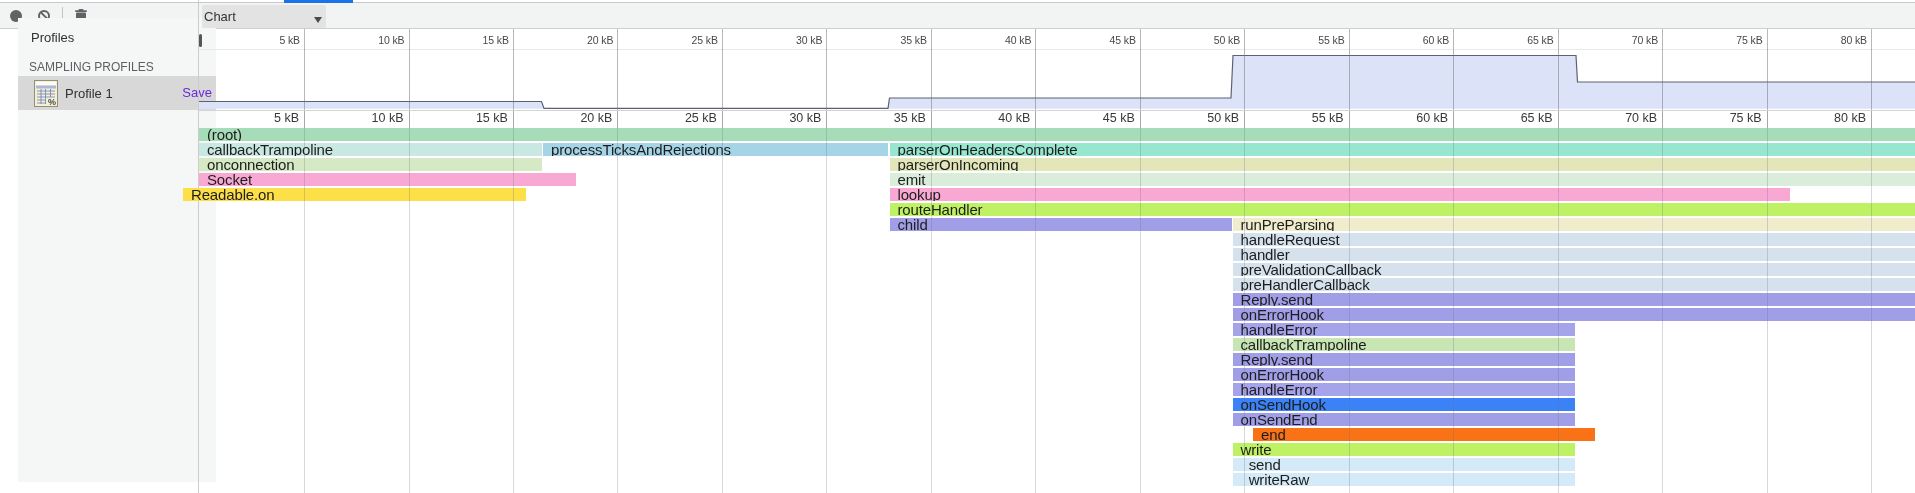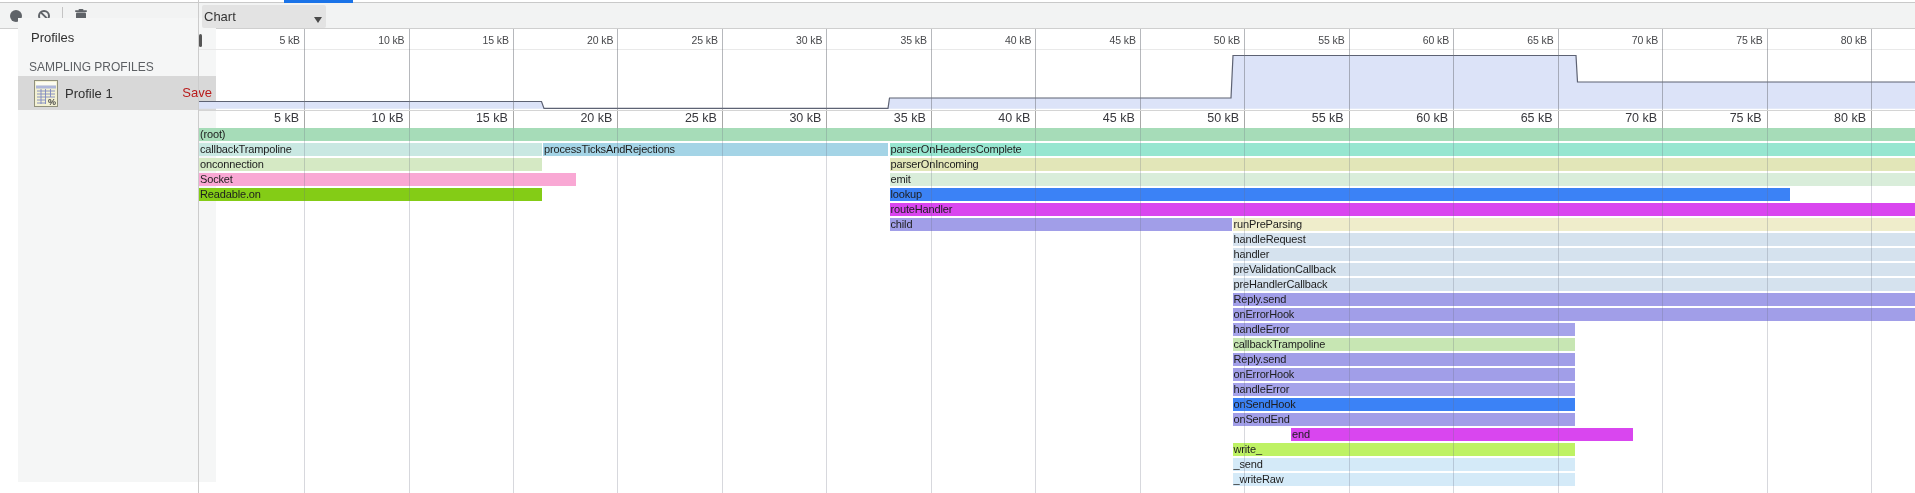--- a/index.html
+++ b/index.html
@@ -11,21 +11,21 @@
 
 #toolbar { position:absolute; left:0; top:3px; width:1915px; height:25px; background:#f2f3f3; }
 #tbborder { position:absolute; left:0; top:28px; width:1915px; height:1px; background:#cfcfcf; }
 
 #sidebar { position:absolute; left:0; top:18px; width:198px; height:464px; background:#f5f6f6;margin-left:18px; }
 #divider { position:absolute; left:198px; top:0; width:1px; height:493px; background:#ccc; }
 #profiles { position:absolute; left:13px; top:12px; font-size:13px; color:#303030; }
 #sampling { position:absolute; left:11px; top:42px; font-size:12px; color:#5c5f63; }
 #selrow { position:absolute; left:0; top:58px; width:198px; height:34px; background:#d8d8d8; }
 #pname { position:absolute; left:47px; top:10px; font-size:13px; color:#303030; }
-#save { position:absolute; right:4px; top:9px; font-size:13px; color:#b91c1c; }
+#save { position:absolute; right:4px; top:9px; font-size:13px; color:#6d28d9; }
 
 #rec { position:absolute; left:10px; top:10px; width:12px; height:12px; border-radius:50%; background:#5f6368; }
 #blk { position:absolute; left:38px; top:10px; width:12px; height:12px; border-radius:50%; border:2px solid #5f6368; }
 #blk::after { content:""; position:absolute; left:-1px; top:3px; width:11px; height:2px; background:#5f6368; transform:rotate(45deg); }
 #sep { position:absolute; left:62px; top:7px; width:1px; height:17px; background:#c4c4c4; }
 
 #chartsel { position:absolute; left:202px; top:5px; width:124px; height:23px; background:#e3e3e3; border-radius:2px; font-size:13px; color:#333; line-height:23px; padding-left:2px; }
 #chartsel .caret { position:absolute; right:4px; top:12px; width:0; height:0; border-left:4.5px solid transparent; border-right:4.5px solid transparent; border-top:6px solid #4a4a4a; }
 
 #ovruler { position:absolute; left:199px; top:49px; width:1716px; height:1px; background:#e9e9e9; }
@@ -33,21 +33,21 @@
 .ovlab { position:absolute; top:34px; width:86px; text-align:right; font-size:10.5px; letter-spacing:-0.1px; color:#47484b; }
 .tick1 { position:absolute; top:29px; height:81px; width:1px; background:rgba(110,113,122,0.5); z-index:2; }
 .tick2 { position:absolute; top:110px; height:18px; width:1px; background:#a8a8a8; z-index:7; }
 #ovsvg { position:absolute; left:199px; top:29px; }
 #handle { position:absolute; left:199px; top:34px; width:3px; height:13px; border-radius:1.5px; background:#565656; }
 
 .r2lab { position:absolute; top:111px; width:90px; text-align:right; font-size:12.5px; color:#38383d; }
 
 .grid { position:absolute; top:128px; height:365px; width:1px; background:rgba(108,112,128,0.27); z-index:6; }
 
-.bar { position:absolute; height:13px; font-size:11px; line-height:13px; letter-spacing:-0.15px; color:#1d1d1d; padding-left:1px; white-space:nowrap; overflow:hidden; z-index:3; }
+.bar { position:absolute; height:13px; font-size:15px; line-height:13px; letter-spacing:-0.15px; color:#1d1d1d; padding-left:8px; white-space:nowrap; overflow:hidden; z-index:3; }
 </style>
 </head>
 <body>
 <div id="toolbar"></div>
 <div id="rec"></div>
 <div id="blk"></div>
 <div id="sep"></div>
 <svg id="trash" style="position:absolute;left:74px;top:9px" width="14" height="15" viewBox="0 0 14 15">
   <rect x="2" y="3.6" width="10" height="10.8" rx="1" fill="#5f6368"></rect>
   <rect x="1" y="1.2" width="12" height="1.7" rx="0.85" fill="#5f6368"></rect>
@@ -122,39 +122,39 @@
 <div class="r2lab" style="left:1671.6px">75&nbsp;kB</div>
 <div class="r2lab" style="left:1776.0px">80&nbsp;kB</div>
 <div class="bar" style="left:199px;top:128px;width:1716px;background:#a6dcb8">(root)</div>
 <div class="bar" style="left:199px;top:143px;width:343px;background:#c9e8e2">callbackTrampoline</div>
 <div class="bar" style="left:543px;top:143px;width:345px;background:#a4d4e6">processTicksAndRejections</div>
 <div class="bar" style="left:889.5px;top:143px;width:1108px;background:#97e6d0">parserOnHeadersComplete</div>
 <div class="bar" style="left:199px;top:158px;width:343px;background:#d5e9c4">onconnection</div>
 <div class="bar" style="left:889.5px;top:158px;width:1025.5px;background:#e2e6b8">parserOnIncoming</div>
 <div class="bar" style="left:199px;top:173px;width:377px;background:#f9a8d4">Socket</div>
 <div class="bar" style="left:889.5px;top:173px;width:1025.5px;background:#d9edda">emit</div>
-<div class="bar" style="left:199px;top:188px;width:343px;background:#84cc16">Readable.on</div>
-<div class="bar" style="left:889.5px;top:188px;width:900px;background:#3b82f6">lookup</div>
-<div class="bar" style="left:889.5px;top:203px;width:1025.5px;background:#d946ef">routeHandler</div>
+<div class="bar" style="left:183px;top:188px;width:343px;background:#fde047">Readable.on</div>
+<div class="bar" style="left:889.5px;top:188px;width:900px;background:#f9a8d4">lookup</div>
+<div class="bar" style="left:889.5px;top:203px;width:1025.5px;background:#bef264">routeHandler</div>
 <div class="bar" style="left:889.5px;top:218px;width:342px;background:#a19ee8">child</div>
 <div class="bar" style="left:1232.5px;top:218px;width:682.5px;background:#efedcb">runPreParsing</div>
 <div class="bar" style="left:1232.5px;top:233px;width:682.5px;background:#d5e2ee">handleRequest</div>
 <div class="bar" style="left:1232.5px;top:248px;width:682.5px;background:#d5e2ee">handler</div>
 <div class="bar" style="left:1232.5px;top:263px;width:682.5px;background:#d5e2ee">preValidationCallback</div>
 <div class="bar" style="left:1232.5px;top:278px;width:682.5px;background:#d5e2ee">preHandlerCallback</div>
 <div class="bar" style="left:1232.5px;top:293px;width:682.5px;background:#a19ee8">Reply.send</div>
 <div class="bar" style="left:1232.5px;top:308px;width:682.5px;background:#a19ee8">onErrorHook</div>
 <div class="bar" style="left:1232.5px;top:323px;width:342px;background:#a5a3ea">handleError</div>
 <div class="bar" style="left:1232.5px;top:338px;width:342px;background:#c7e6b3">callbackTrampoline</div>
 <div class="bar" style="left:1232.5px;top:353px;width:342px;background:#a19ee8">Reply.send</div>
 <div class="bar" style="left:1232.5px;top:368px;width:342px;background:#a19ee8">onErrorHook</div>
 <div class="bar" style="left:1232.5px;top:383px;width:342px;background:#a5a3ea">handleError</div>
 <div class="bar" style="left:1232.5px;top:398px;width:342px;background:#3b82f6">onSendHook</div>
 <div class="bar" style="left:1232.5px;top:413px;width:342px;background:#a19ee8">onSendEnd</div>
-<div class="bar" style="left:1291px;top:428px;width:342px;background:#d946ef">end</div>
+<div class="bar" style="left:1253px;top:428px;width:342px;background:#f97316">end</div>
 <div class="bar" style="left:1232.5px;top:443px;width:342px;background:#bef264">write_</div>
 <div class="bar" style="left:1232.5px;top:458px;width:342px;background:#d4eaf8">_send</div>
 <div class="bar" style="left:1232.5px;top:473px;width:342px;background:#d4eaf8">_writeRaw</div>
 <div class="grid" style="left:304.0px"></div>
 <div class="tick1" style="left:304.0px"></div>
 <div class="tick2" style="left:304.0px"></div>
 <div class="grid" style="left:408.5px"></div>
 <div class="tick1" style="left:408.5px"></div>
 <div class="tick2" style="left:408.5px"></div>
 <div class="grid" style="left:512.9px"></div>

